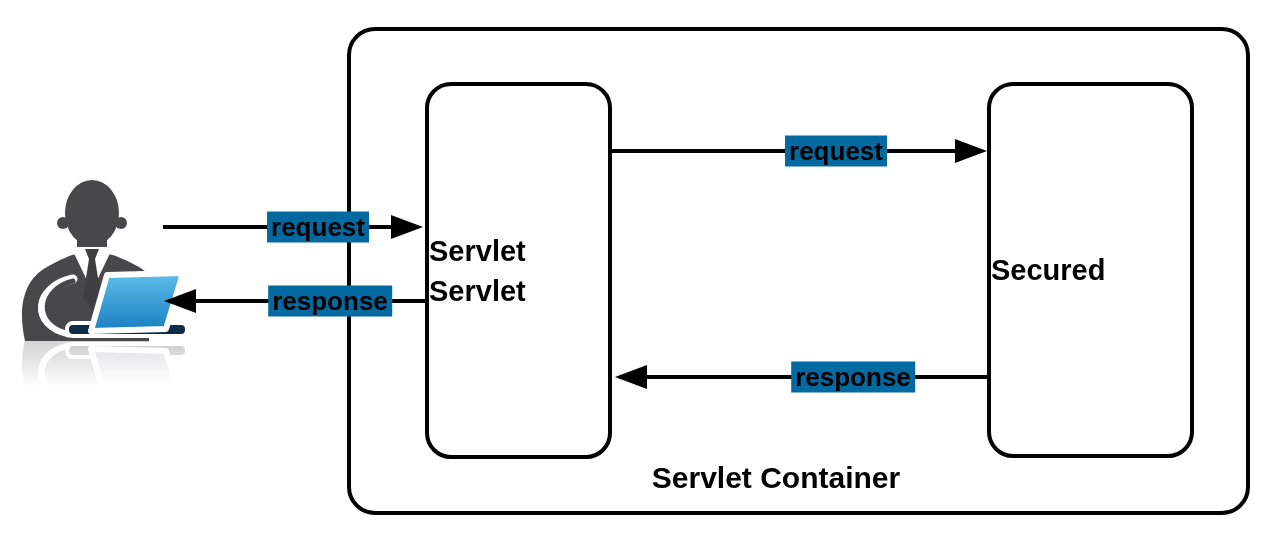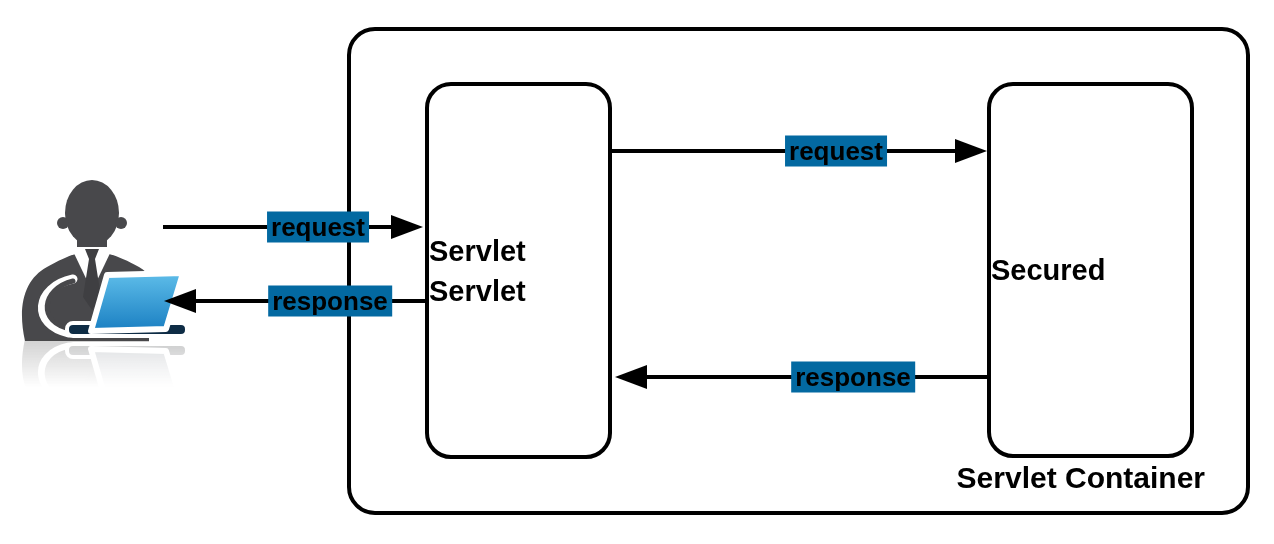--- a/index.html
+++ b/index.html
@@ -16,21 +16,21 @@
   }
   .node-box {
     position:absolute; border:4px solid #000; border-radius:26px; background:#ffffff;
     display:flex; flex-direction:column; align-items:flex-start; justify-content:center;
   }
   .node-filter   { left:425px; top:82px;  width:187px; height:377px; }
   .node-resource { left:987px; top:82px;  width:207px; height:376px; }
   .node-label { font-size:29px; font-weight:bold; line-height:40px; color:#000; text-align:center; }
 
   .container-label {
-    position:absolute; left:347px; top:461px; width:858px; text-align:right;
+    position:absolute; left:347px; top:461px; width:858px; text-align:center;
     font-size:30px; font-weight:bold; color:#000;
   }
 
   
   .arrow-line { position:absolute; height:4px; background:#000; }
   .arrow-head { position:absolute; width:0; height:0; }
   .arrow-head.right { border-top:12px solid transparent; border-bottom:12px solid transparent; border-left:32px solid #000; }
   .arrow-head.left  { border-top:12px solid transparent; border-bottom:12px solid transparent; border-right:32px solid #000; }
   .arrow-label {
     position:absolute; transform:translate(-50%,-50%); background:#0369a1;

